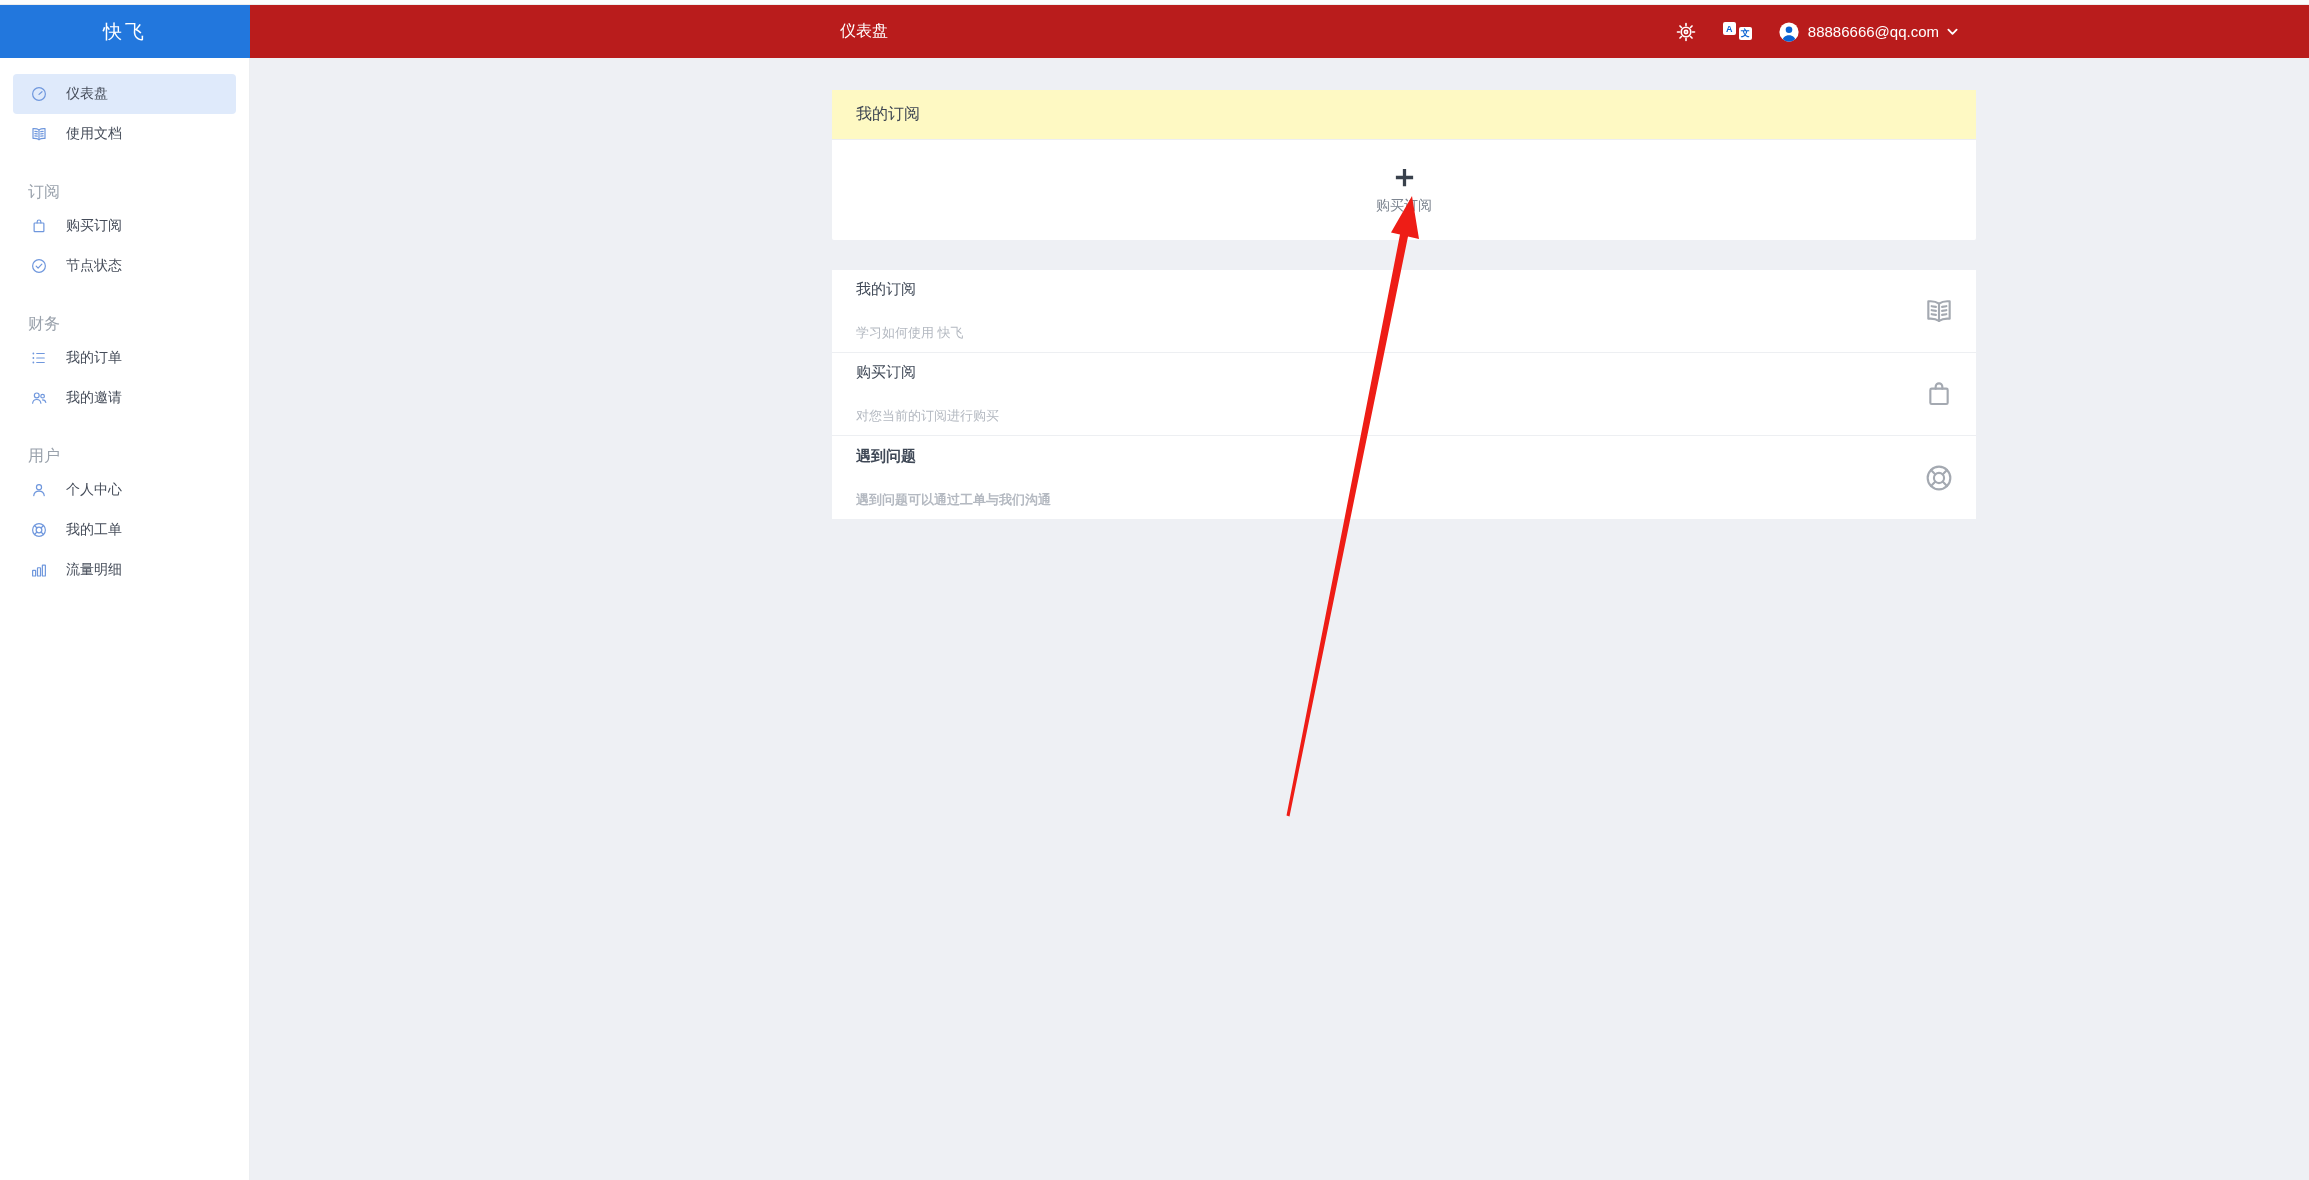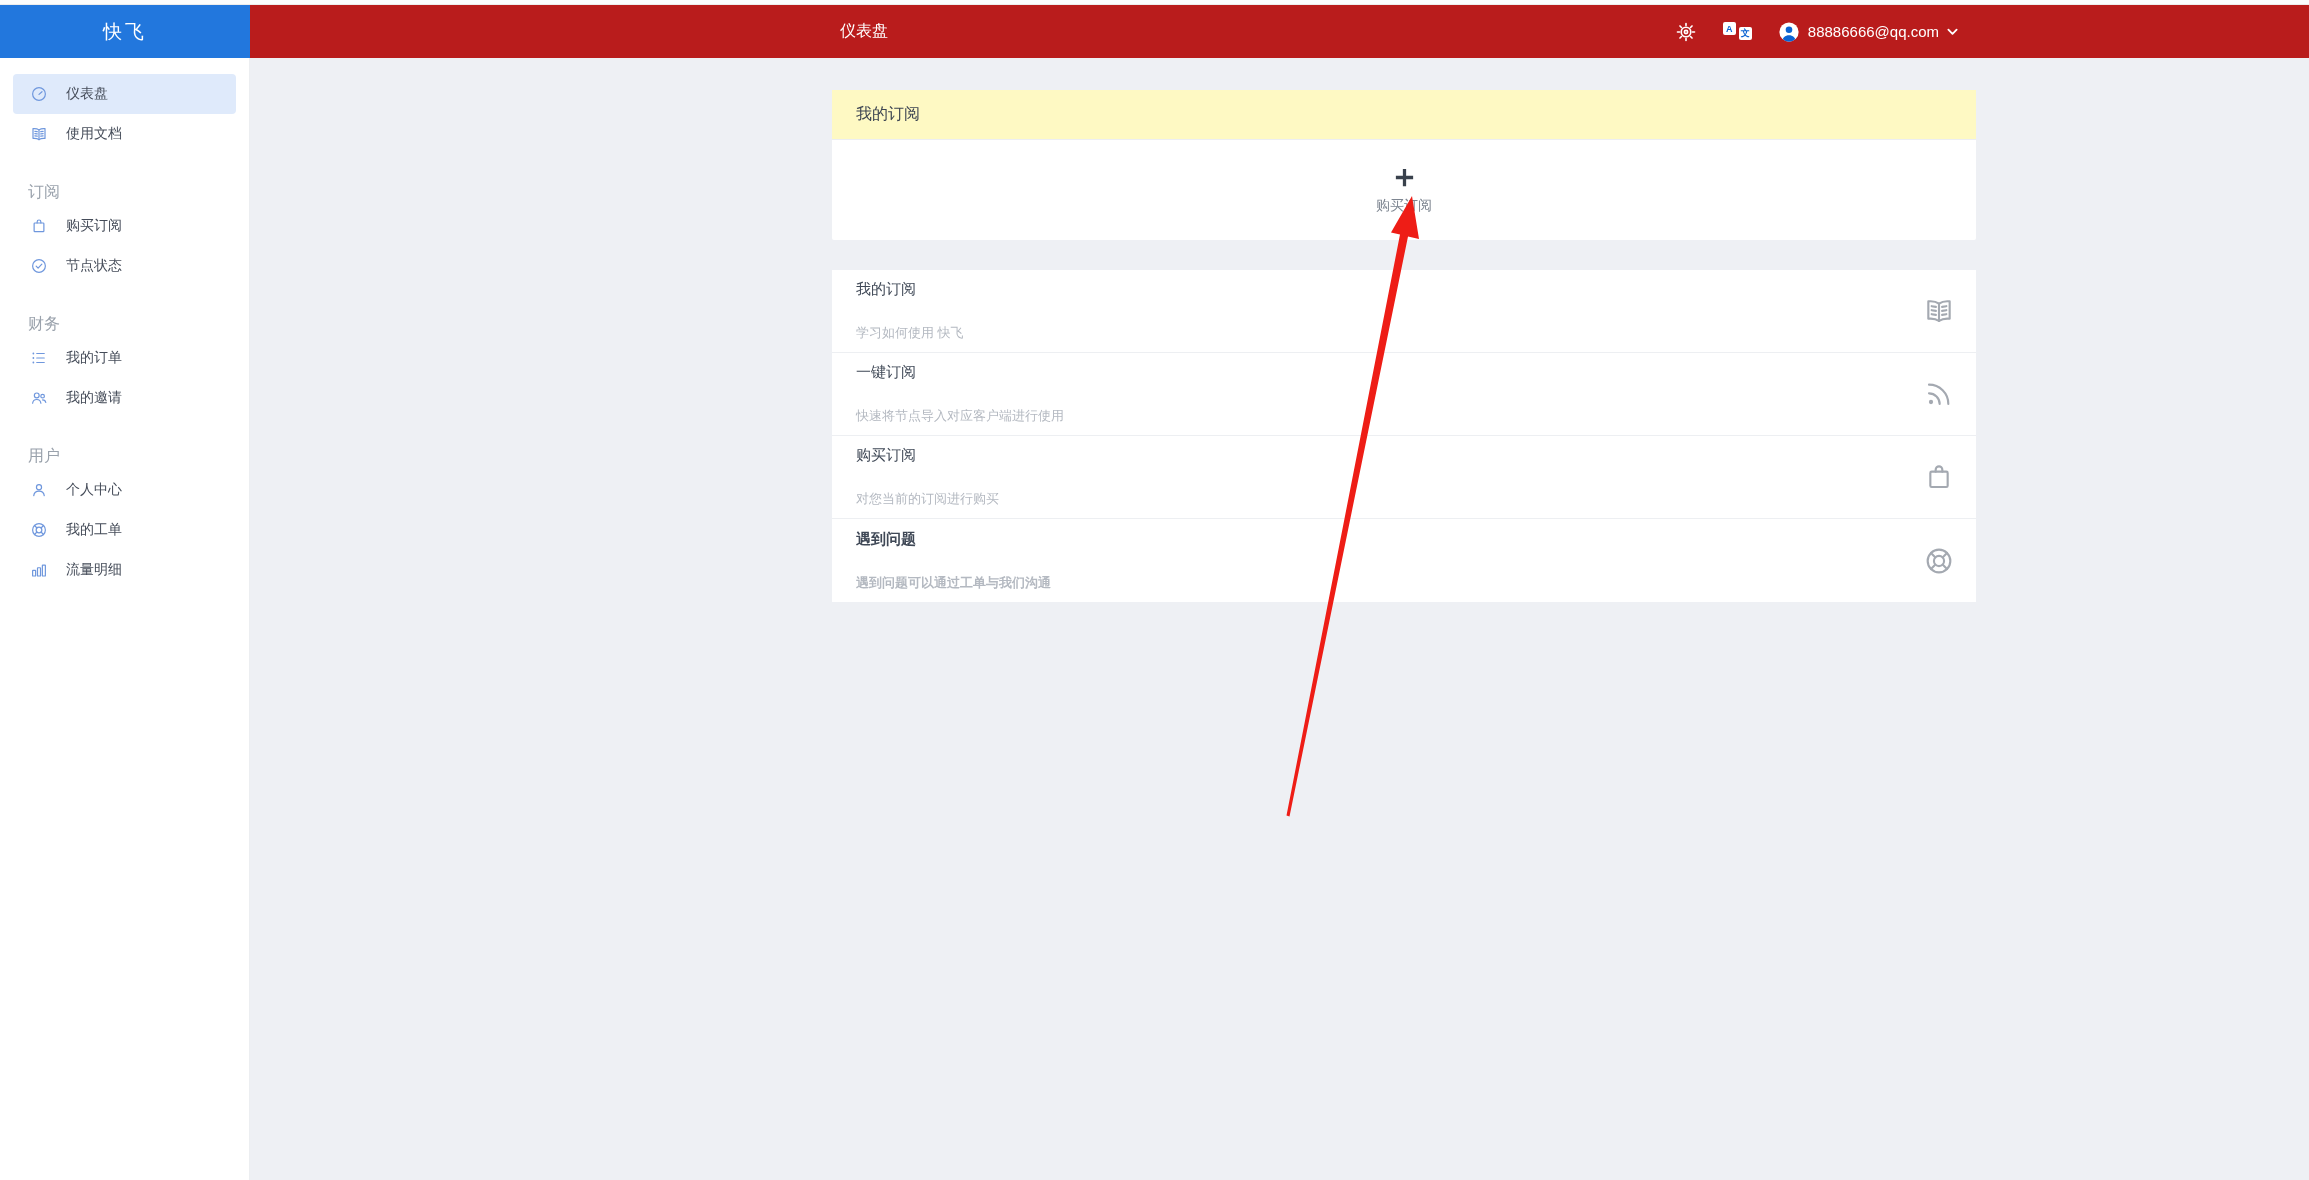--- a/index.html
+++ b/index.html
@@ -234,33 +234,20 @@
       </div>
       <span class="short-ic">
         <svg class="ic" viewBox="0 0 24 24" stroke-width="1.7">
           <path d="M12 6.5C9.8 4.9 7 4.5 4 4.8v13c3-.3 5.8.1 8 1.7 2.2-1.6 5-2 8-1.7v-13c-3-.3-5.8.1-8 1.7z"></path>
           <path d="M12 6.5v13"></path>
           <path d="M6.5 8.4l3.2.5M6.5 11.4l3.2.5M6.5 14.4l3.2.5M17.5 8.4l-3.2.5M17.5 11.4l-3.2.5M17.5 14.4l-3.2.5"></path>
         </svg>
       </span>
     </div>
 
-    <div class="short-row">
-      <div>
-        <div class="short-title">一键订阅</div>
-        <div class="short-sub">快速将节点导入对应客户端进行使用</div>
-      </div>
-      <span class="short-ic">
-        <svg class="ic" viewBox="0 0 24 24" stroke-width="1.7">
-          <circle cx="6" cy="18" r="1.6" fill="currentColor" stroke="none"></circle>
-          <path d="M4.5 11.5a8 8 0 0 1 8 8"></path>
-          <path d="M4.5 5A14.5 14.5 0 0 1 19 19.5"></path>
-        </svg>
-      </span>
-    </div>
 
     <div class="short-row">
       <div>
         <div class="short-title">购买订阅</div>
         <div class="short-sub">对您当前的订阅进行购买</div>
       </div>
       <span class="short-ic">
         <svg class="ic" viewBox="0 0 24 24" stroke-width="1.7">
             <rect x="5.5" y="8" width="13" height="11.5" rx="1"></rect>
             <path d="M9.5 8V6.5a2.5 2.5 0 0 1 5 0V8"></path>

